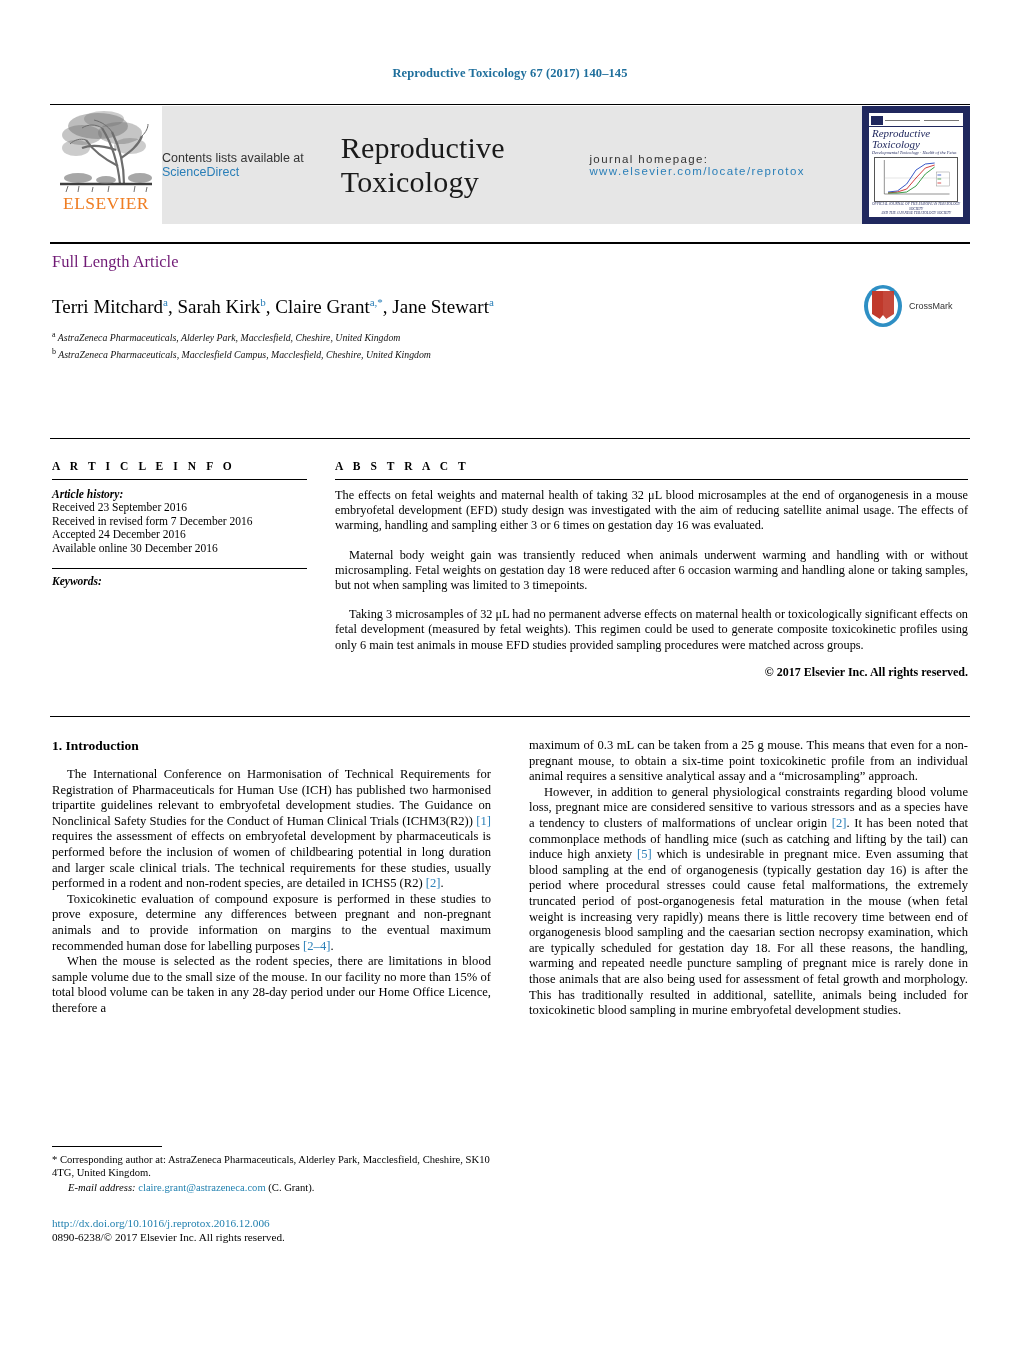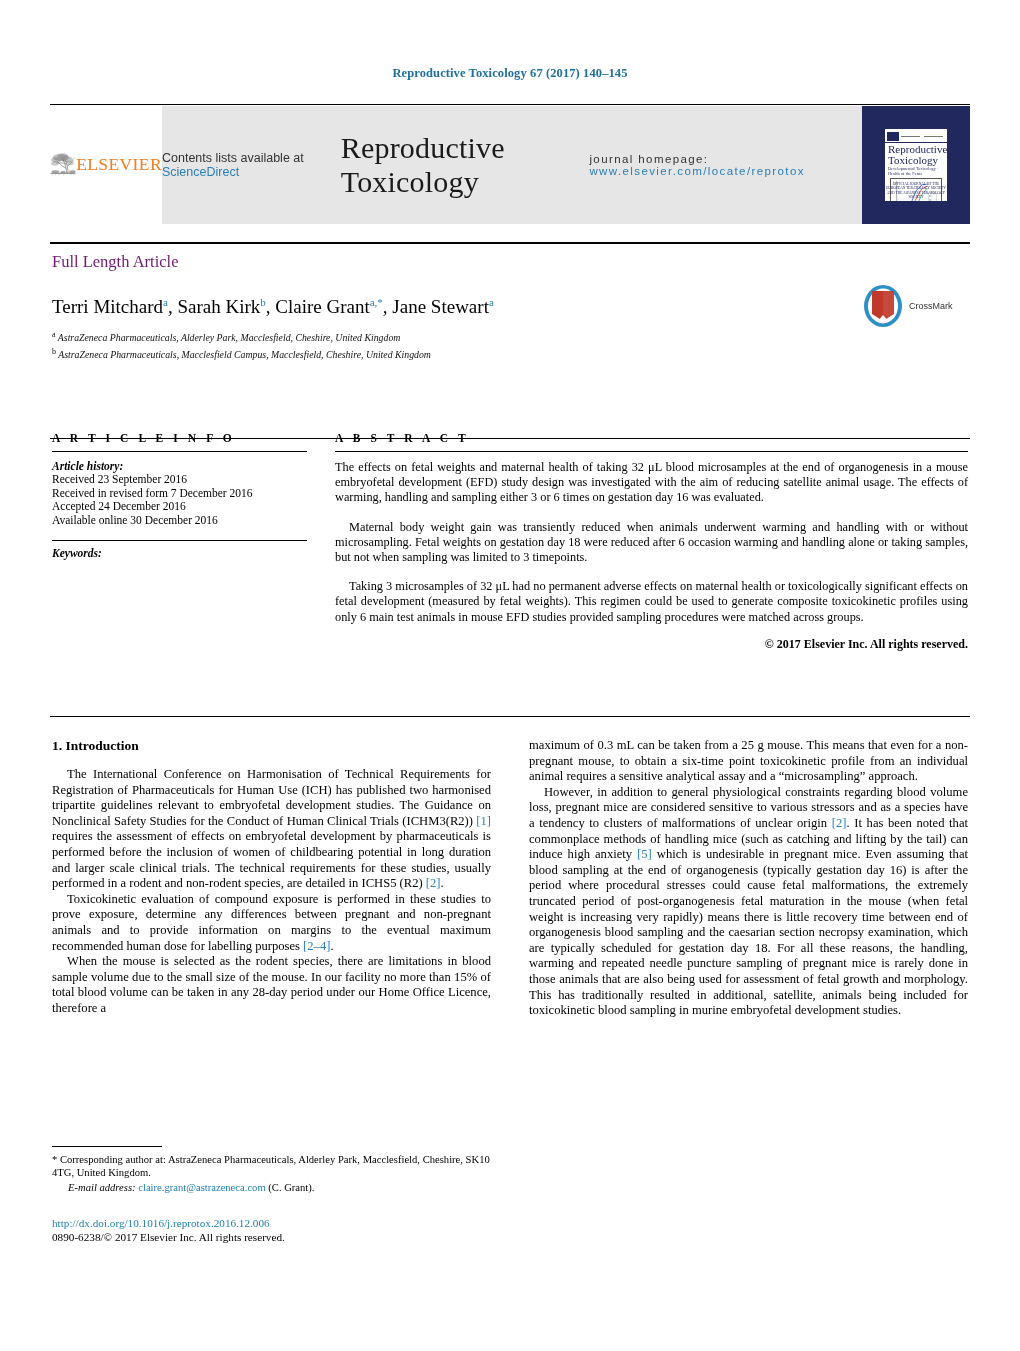--- a/index.html
+++ b/index.html
@@ -48,21 +48,21 @@
     height: 118px;
     display: flex;
     align-items: stretch;
   }
   .elsevier-logo {
     width: 112px;
     flex: 0 0 112px;
     background: #ffffff;
     position: relative;
     display: flex;
-    flex-direction: row;
+    flex-direction: column;
     justify-content: flex-start;
     align-items: center;
     padding-bottom: 2px;
     box-sizing: border-box;
   }
   .tree-svg { display:block; }
   .elsevier-word {
     font-family: "Liberation Serif", serif;
     font-size: 17.5px;
     color: #ef7d22;
@@ -101,21 +101,22 @@
   }
   .homepage-line .url {
     color: #2a7fb8;
   }
   .cover-thumb {
     width: 108px;
     flex: 0 0 108px;
     background: #20285e;
     position: relative;
     box-sizing: border-box;
-    padding: 23px;
+    padding: 7px;
+    font-style: italic;
   }
   .cover-inner {
     background: #ffffff;
     width: 100%;
     height: 100%;
     box-sizing: border-box;
     position: relative;
     overflow: hidden;
   }
   .cover-topbar {
@@ -229,21 +230,21 @@
 
   
   .hdr-rule-thin {
     position: absolute;
     left: 50px; right: 50px;
     top: 438px;
     border-top: 1.2px solid #000;
   }
   .info-abstract {
     position: absolute;
-    top: 432px;
+    top: 460px;
     left: 52px;
     width: 916px;
     display: flex;
     gap: 28px;
   }
   .info-col { width: 255px; flex: 0 0 255px; }
   .abs-col  { flex: 1 1 auto; }
 
   .sec-caps {
     font-family: "Liberation Serif", serif;

